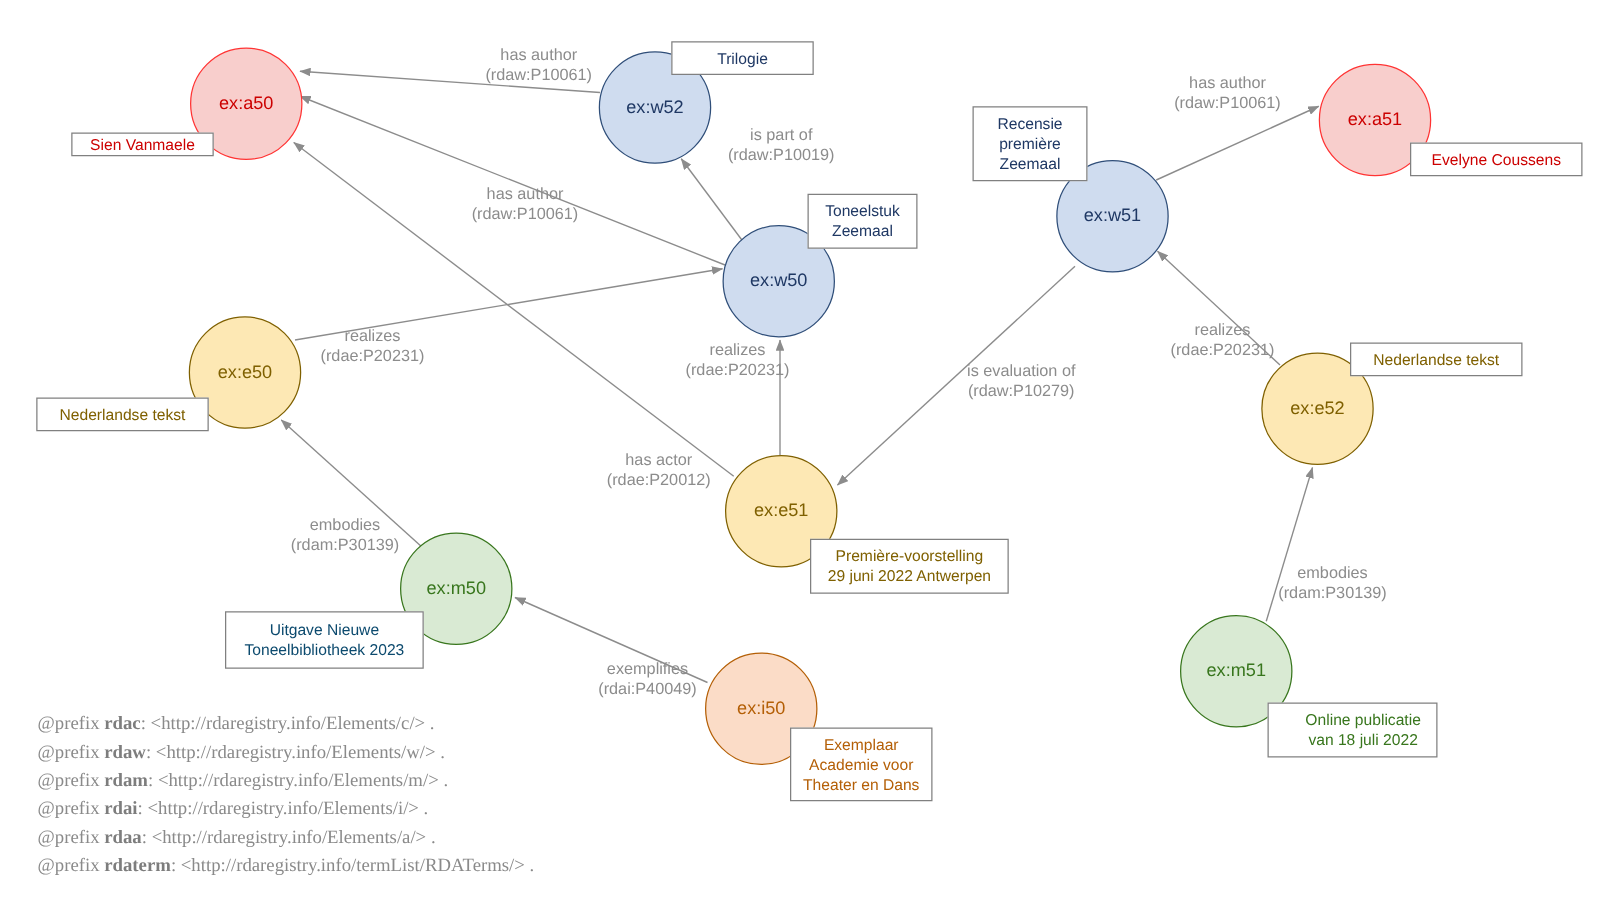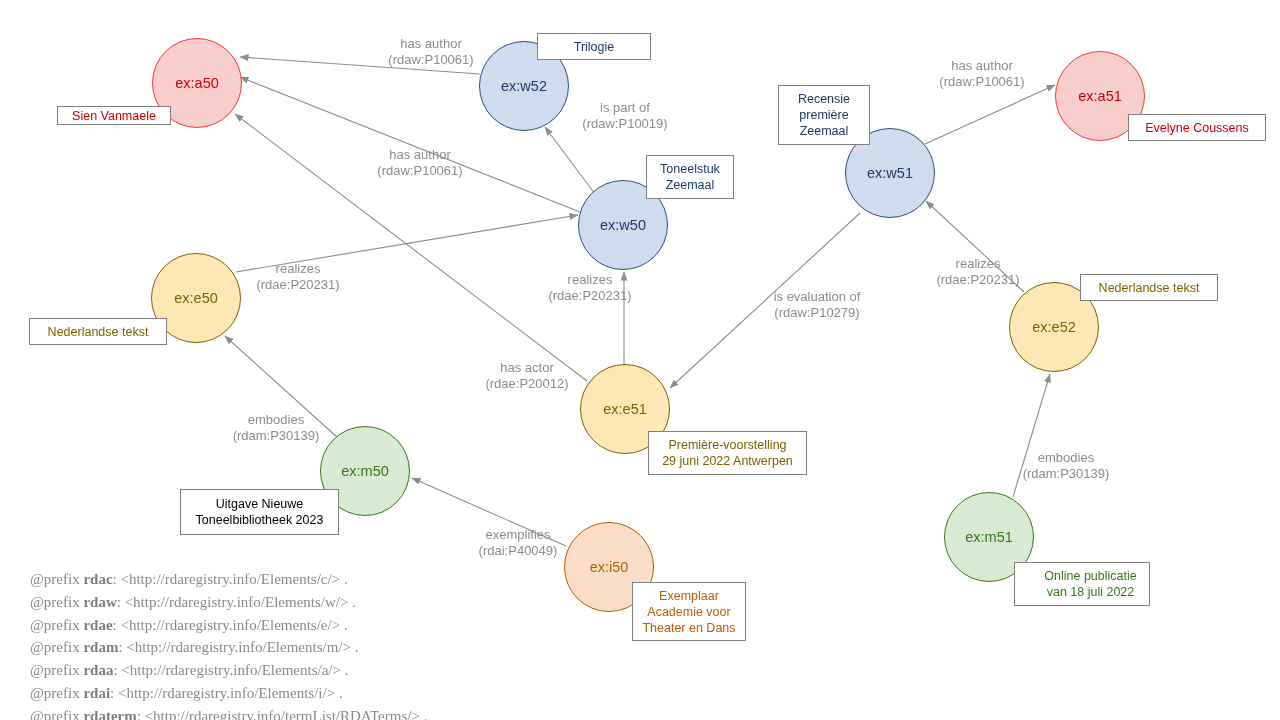--- a/index.html
+++ b/index.html
@@ -138,21 +138,21 @@
       <div class="node" style="left: 944px; top: 492px; width: 90px; height: 90px; background: rgb(217, 234, 211); border: 1px solid rgb(56, 118, 29); color: rgb(56, 118, 29);">
         <span class="node-label">ex:m51</span>
       </div>
     </div>
   <div id="literals-container">
       <div class="lit-box" style="left: 57px; top: 106px; width: 114px; height: 19px; color: rgb(204, 0, 0);">Sien Vanmaele</div>
       <div class="lit-box" style="left: 537px; top: 33px; width: 114px; height: 27px; color: rgb(31, 56, 100);">Trilogie</div>
       <div class="lit-box" style="left: 646px; top: 155px; width: 88px; height: 44px; color: rgb(31, 56, 100);">Toneelstuk
 Zeemaal</div>
       <div class="lit-box" style="left: 29px; top: 318px; width: 138px; height: 27px; color: rgb(127, 96, 0);">Nederlandse tekst</div>
-      <div class="lit-box" style="left: 180px; top: 489px; width: 159px; height: 46px; color: #000000;">Uitgave Nieuwe
+      <div class="lit-box" style="left: 180px; top: 489px; width: 159px; height: 46px; color: #0c4a6e;">Uitgave Nieuwe
 Toneelbibliotheek 2023</div>
       <div class="lit-box" style="left: 648px; top: 431px; width: 159px; height: 44px; color: rgb(127, 96, 0);">Première-voorstelling
 29 juni 2022 Antwerpen</div>
       <div class="lit-box" style="left: 632px; top: 582px; width: 114px; height: 59px; color: rgb(180, 95, 6);">Exemplaar
 Academie voor
 Theater en Dans</div>
       <div class="lit-box" style="left: 778px; top: 85px; width: 92px; height: 60px; color: rgb(31, 56, 100);">Recensie
 première
 Zeemaal</div>
       <div class="lit-box" style="left: 1128px; top: 114px; width: 138px; height: 27px; color: rgb(204, 0, 0);">Evelyne Coussens</div>
@@ -183,20 +183,19 @@
 (rdaw:P10279)</div>
       <div class="edge-label" style="left: 928px; top: 256px; width: 100px;">realizes
 (rdae:P20231)</div>
       <div class="edge-label" style="left: 1014px; top: 450px; width: 104px;">embodies
 (rdam:P30139)</div>
     </div>
 
   <div id="prefix-block">
       <div class="pfx-line"><span>@prefix</span> <span class="pfx-name">rdac</span>: <span>&lt;http://rdaregistry.info/Elements/c/&gt;</span> <span>.</span></div>
       <div class="pfx-line"><span>@prefix</span> <span class="pfx-name">rdaw</span>: <span>&lt;http://rdaregistry.info/Elements/w/&gt;</span> <span>.</span></div>
-      <div class="pfx-line"><span>@prefix</span> <span class="pfx-name">rdae</span>: <span>&lt;http://rdaregistry.info/Elements/e/&gt;</span> <span>.</span></div>
       <div class="pfx-line"><span>@prefix</span> <span class="pfx-name">rdam</span>: <span>&lt;http://rdaregistry.info/Elements/m/&gt;</span> <span>.</span></div>
+      <div class="pfx-line"><span>@prefix</span> <span class="pfx-name">rdai</span>: <span>&lt;http://rdaregistry.info/Elements/i/&gt;</span> <span>.</span></div>
       <div class="pfx-line"><span>@prefix</span> <span class="pfx-name">rdaa</span>: <span>&lt;http://rdaregistry.info/Elements/a/&gt;</span> <span>.</span></div>
-      <div class="pfx-line"><span>@prefix</span> <span class="pfx-name">rdai</span>: <span>&lt;http://rdaregistry.info/Elements/i/&gt;</span> <span>.</span></div>
       <div class="pfx-line"><span>@prefix</span> <span class="pfx-name">rdaterm</span>: <span>&lt;http://rdaregistry.info/termList/RDATerms/&gt;</span> <span>.</span></div>
     </div>
 
 </div>
 
 </body></html>

